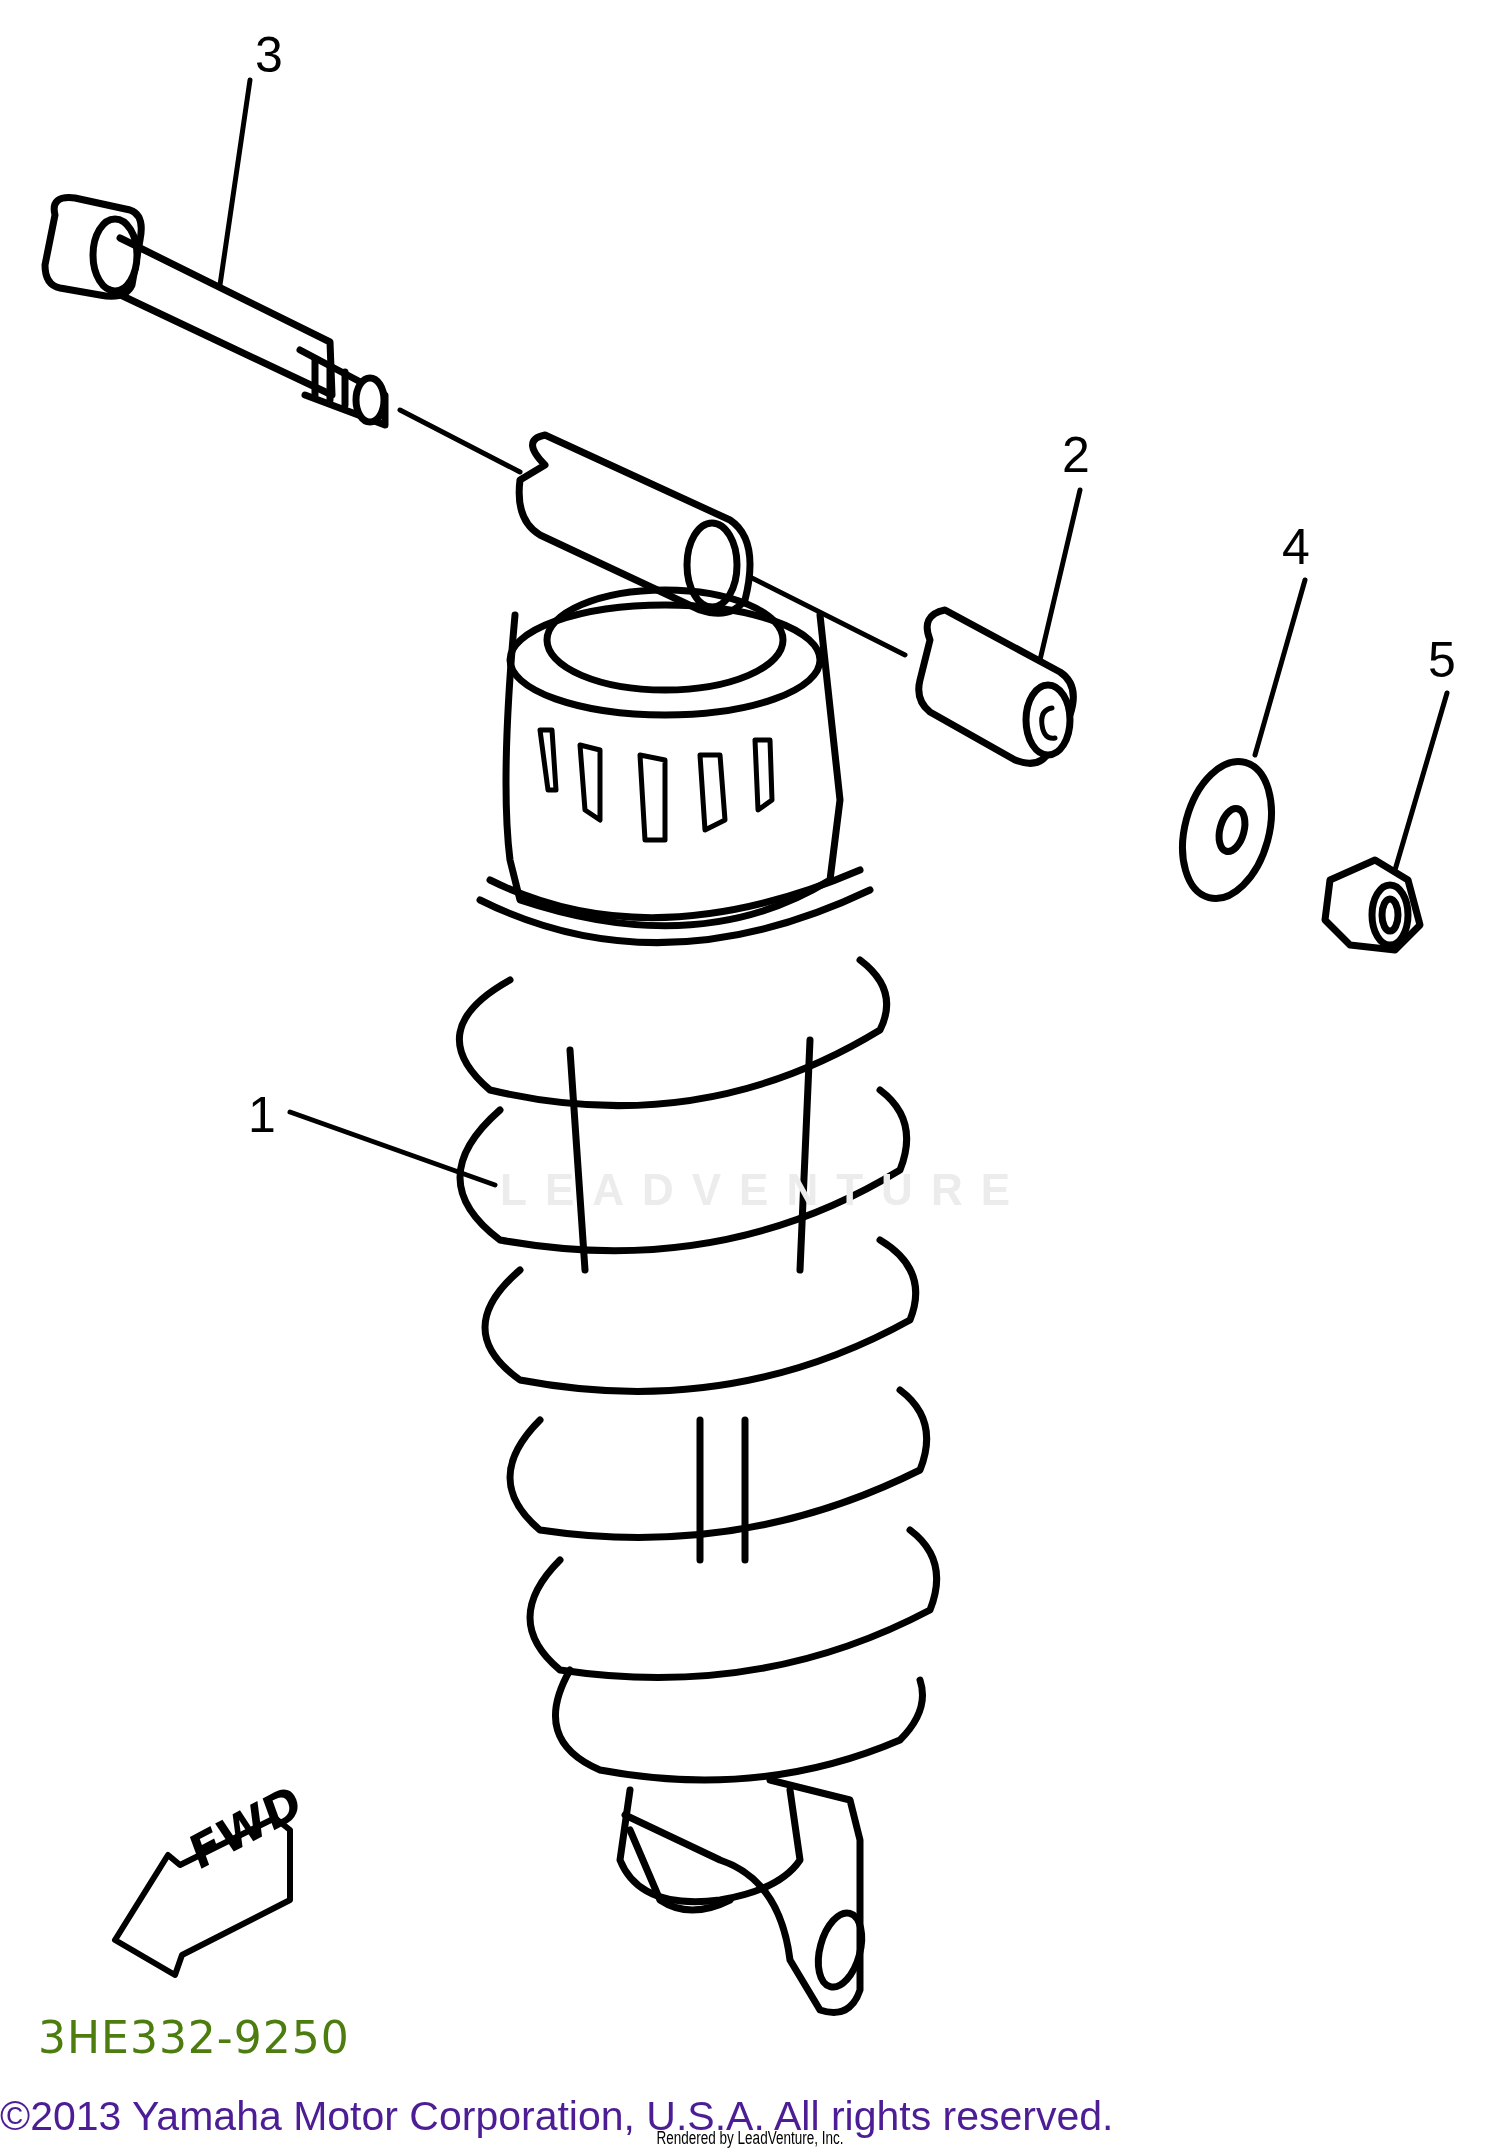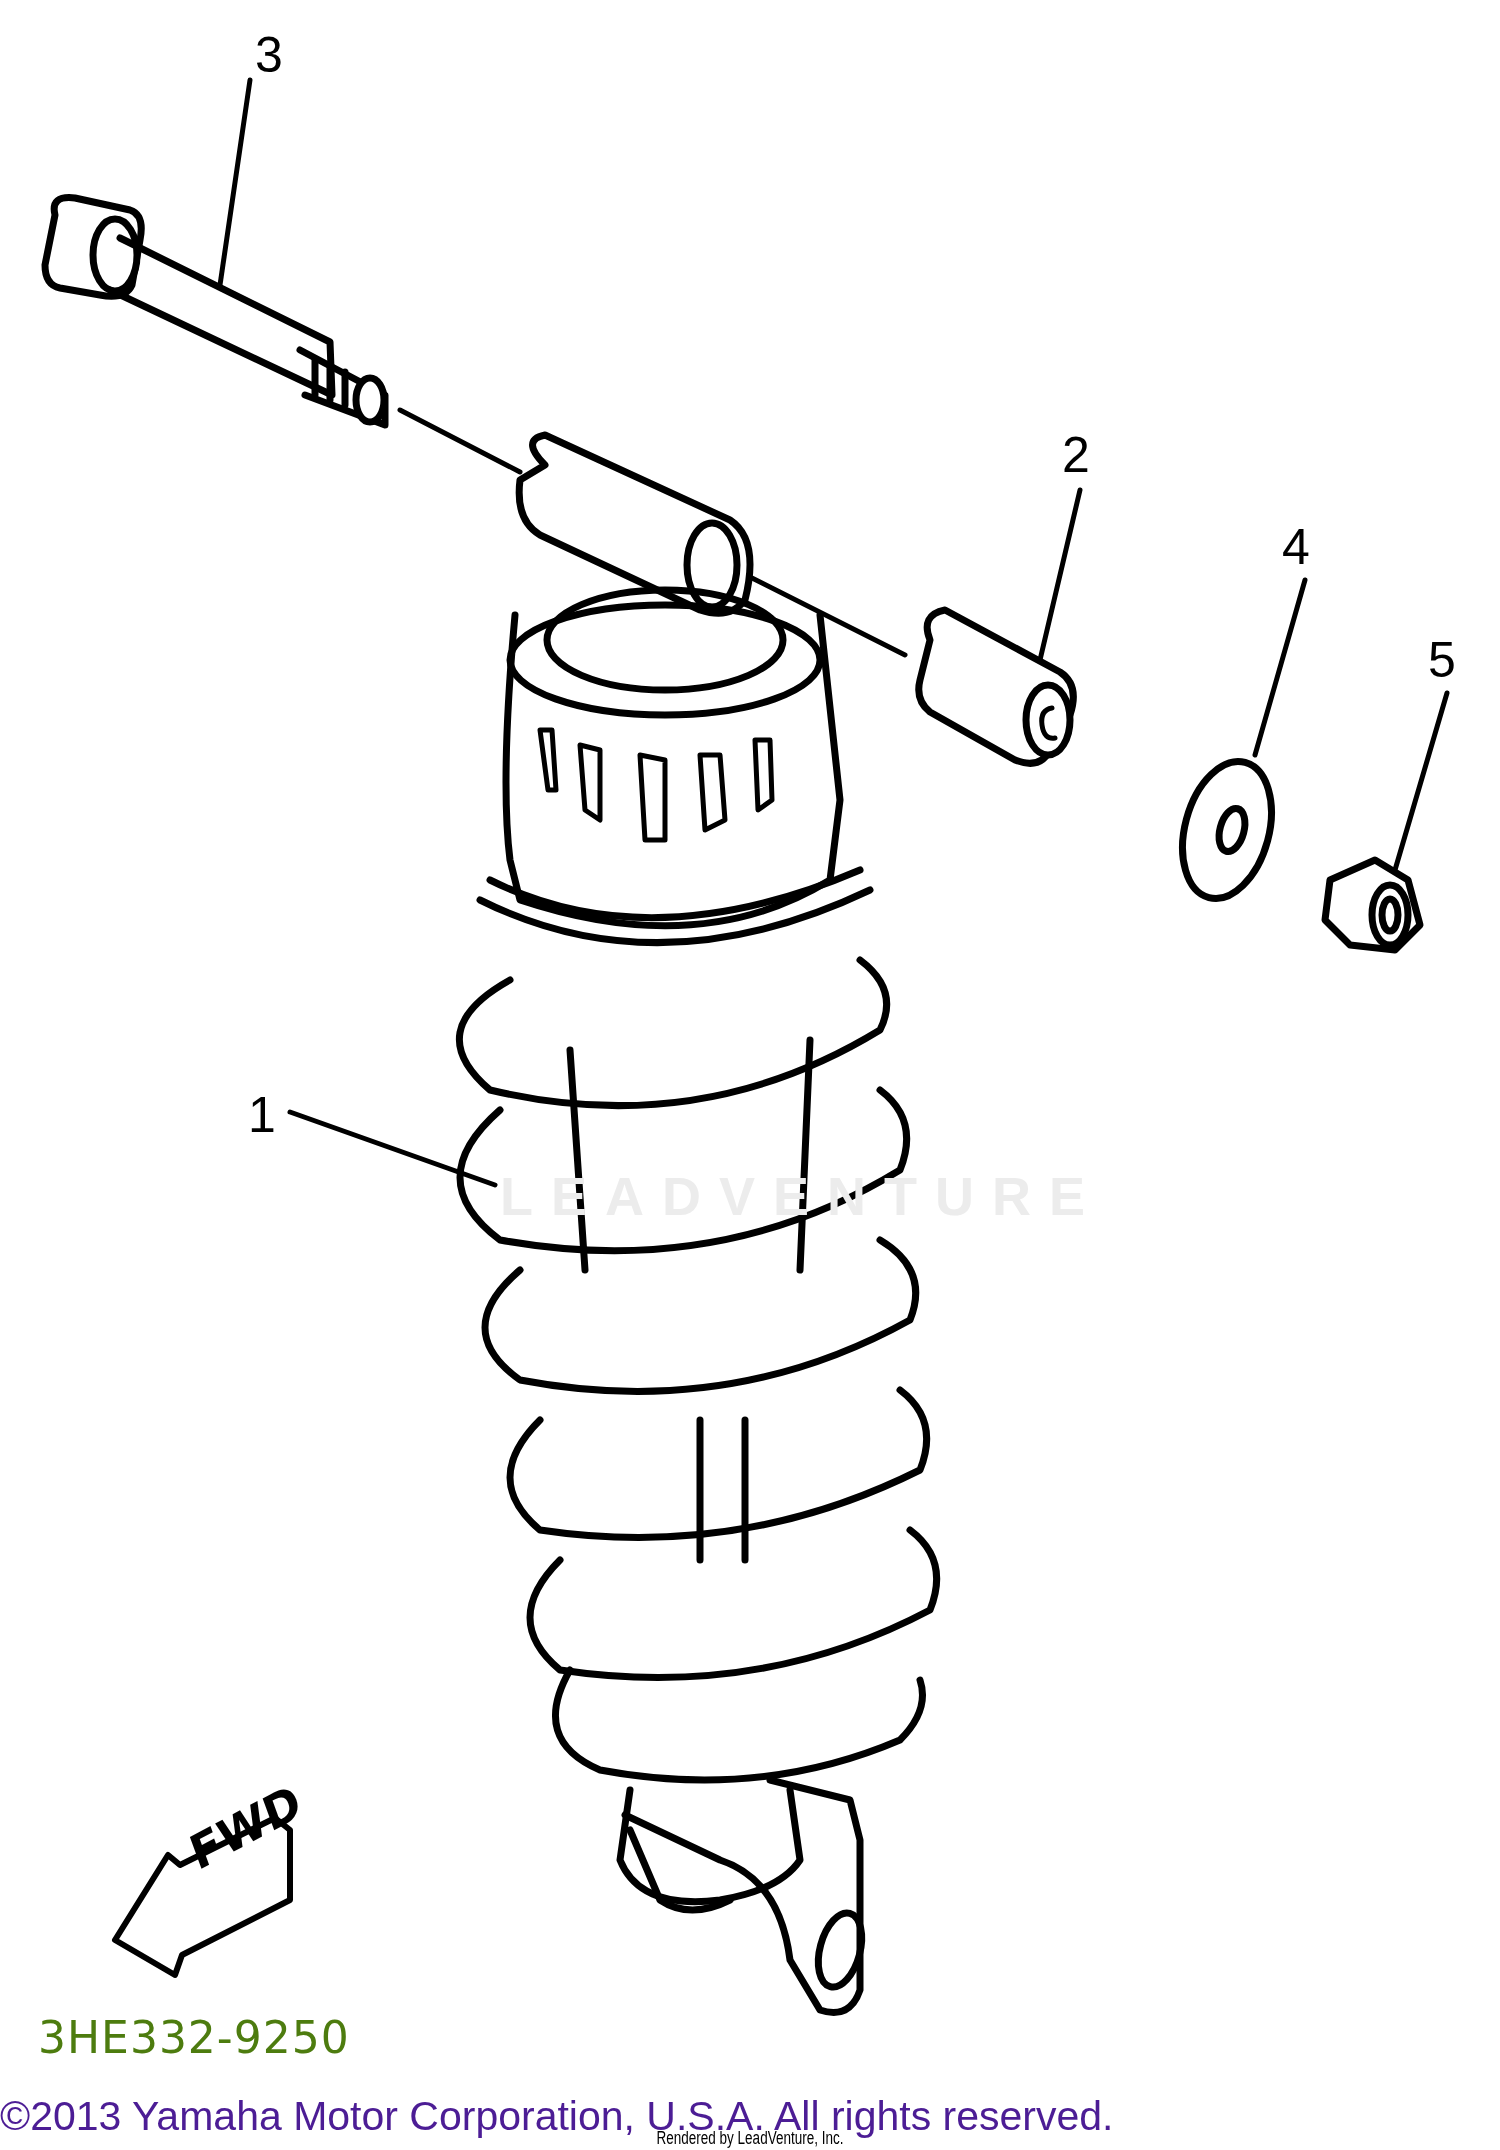--- a/index.html
+++ b/index.html
@@ -1,19 +1,19 @@
 <!DOCTYPE html>
 <html><head>
 <meta charset="utf-8">
 <style>
   html, body { margin: 0; padding: 0; background: #ffffff; }
   body { width: 1500px; height: 2150px; position: relative; overflow: hidden; font-family: "Liberation Sans", sans-serif; }
   #diagram { position: absolute; left: 0; top: 0; width: 1500px; height: 2150px; }
   .callout { position: absolute; font-family: "Liberation Sans", sans-serif; font-size: 50px; color: #000; line-height: 1; }
-  .watermark { position: absolute; left: 500px; top: 1165px; font-family: "Liberation Sans", sans-serif; font-size: 54px; font-weight: bold; letter-spacing: 18px; color: #ececec; }
+  .watermark { position: absolute; left: 500px; top: 1165px; font-family: "Liberation Sans", sans-serif; font-size: 44px; font-weight: bold; letter-spacing: 18px; color: #ececec; }
   .part-code { position: absolute; left: 38px; top: 2012px; font-family: "DejaVu Sans", sans-serif; font-size: 44px; color: #4d7c0f; letter-spacing: 1px; }
   .copyright { position: absolute; left: 0; width: 1456px; top: 2093px; text-align: left; font-family: "Liberation Sans", sans-serif; font-size: 41px; color: #4c1d95; }
   .rendered-by { position: absolute; left: 0; width: 1500px; top: 2128px; text-align: center; font-family: "Liberation Sans", sans-serif; font-size: 18px; color: #000; transform: scaleX(0.75); }
   .fwd-label { position: absolute; left: 183px; top: 1830px; font-family: "DejaVu Sans", sans-serif; font-weight: bold; font-size: 46px; color: #000; transform: rotate(-28deg) skewX(-8deg); transform-origin: left top; }
 </style>
 </head>
 <body>
 
 <svg id="diagram" viewBox="0 0 1500 2150" xmlns="http://www.w3.org/2000/svg" fill="none" stroke="#000" stroke-width="7" stroke-linecap="round" stroke-linejoin="round">
 

